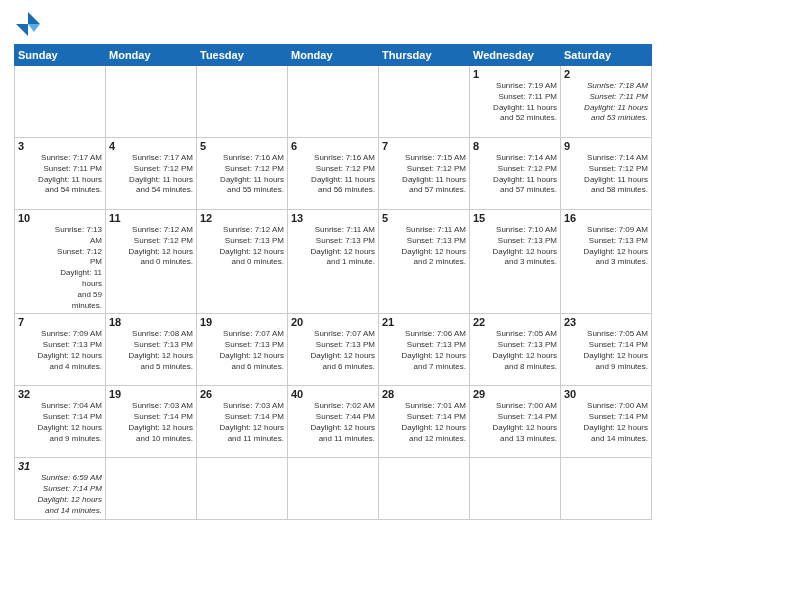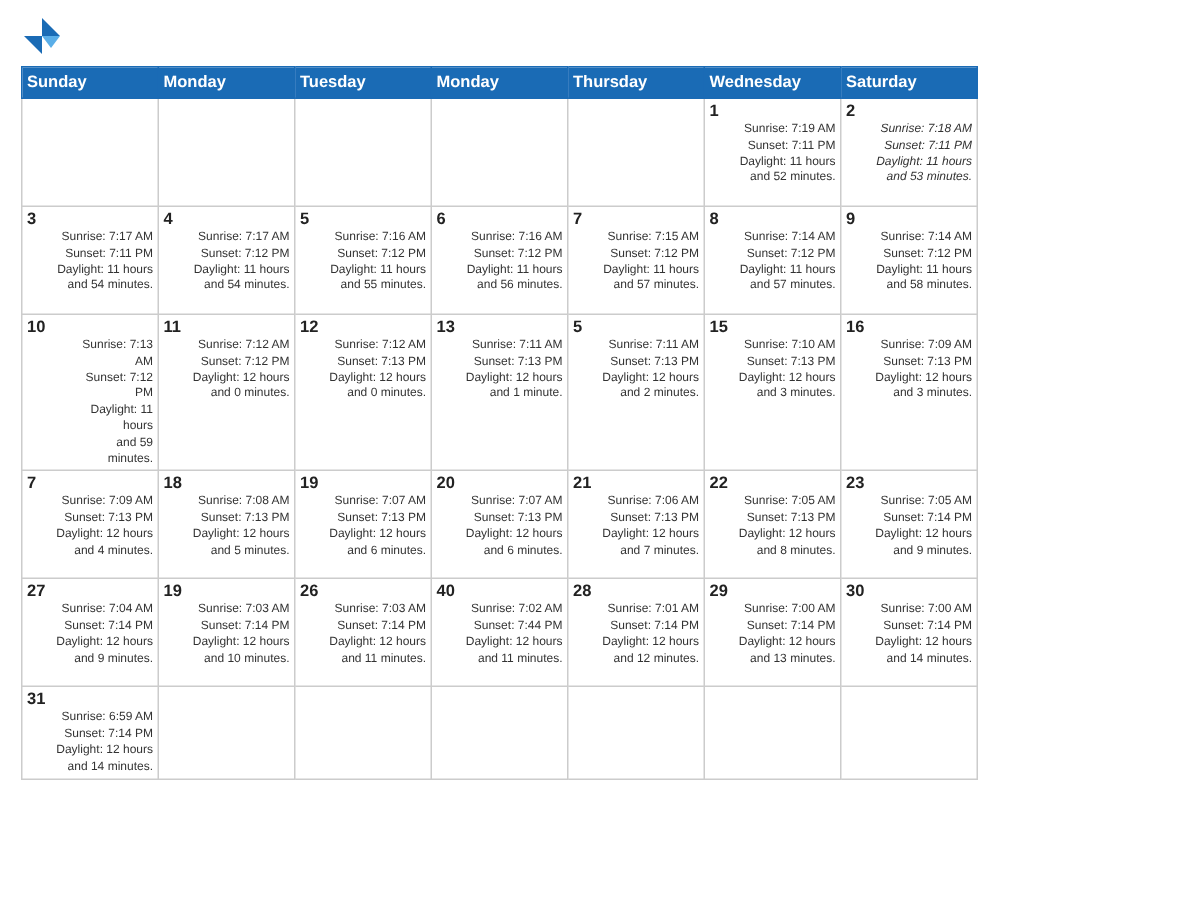--- a/index.html
+++ b/index.html
@@ -81,20 +81,21 @@
       font-size: 8px;
       color: #333;
       line-height: 1.35;
       text-align: right;
     }
     td.empty {
       background: #f5f5f5;
     }
     .last-row td {
       height: 52px;
+      font-style: italic;
     }
   </style>
 </head>
 <body>
 
 <div class="page">
   <div class="header">
     <div class="logo">
       <svg class="logo-icon" viewBox="0 0 28 28">
         <polygon points="14,2 26,14 14,14" fill="#1a6bb5"></polygon>
@@ -295,21 +296,21 @@
           <td>
             <span class="cell-date">23</span>
             <div class="cell-info" style="white-space: pre-line;">Sunrise: 7:05 AM
 Sunset: 7:14 PM
 Daylight: 12 hours
 and 9 minutes.</div>
           </td>
         </tr>
         <tr>
           <td>
-            <span class="cell-date">27</span>
+            <span class="cell-date">32</span>
             <div class="cell-info" style="white-space: pre-line;">Sunrise: 7:04 AM
 Sunset: 7:14 PM
 Daylight: 12 hours
 and 9 minutes.</div>
           </td>
           <td>
             <span class="cell-date">19</span>
             <div class="cell-info" style="white-space: pre-line;">Sunrise: 7:03 AM
 Sunset: 7:14 PM
 Daylight: 12 hours

